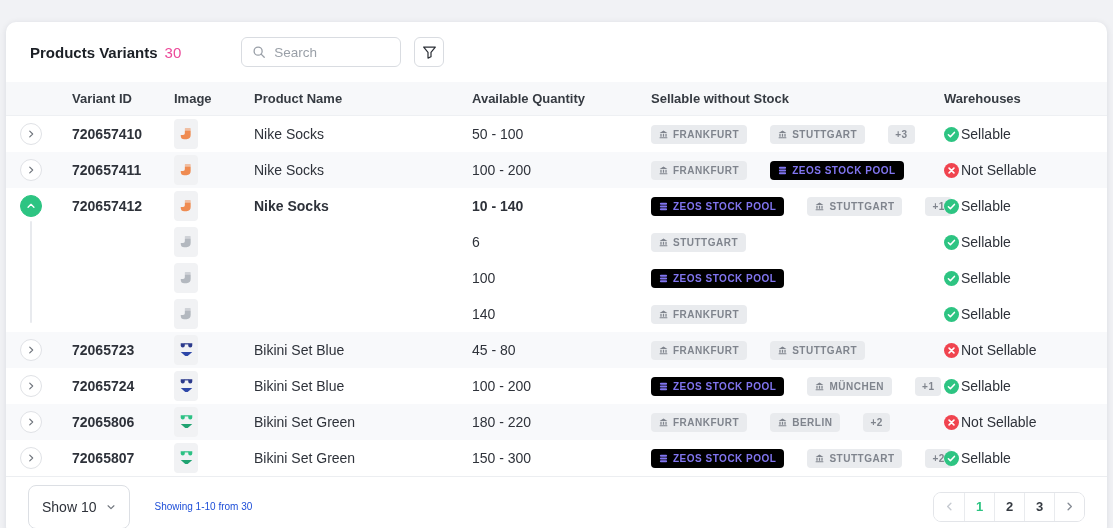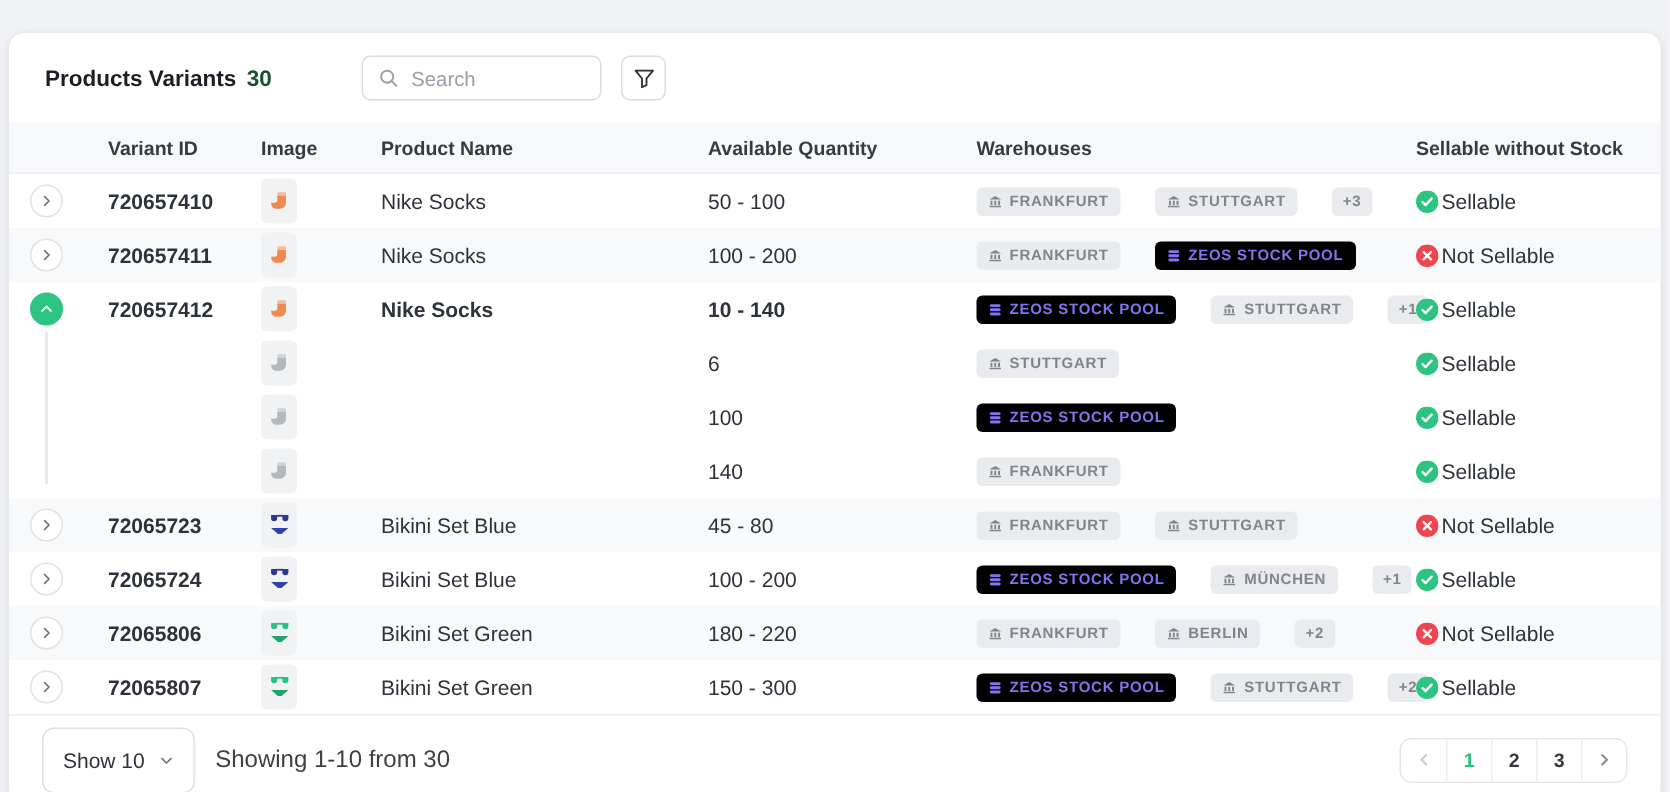--- a/index.html
+++ b/index.html
@@ -3,21 +3,21 @@
 <meta charset="utf-8">
 <style>
   *{box-sizing:border-box;margin:0;padding:0}
   html,body{width:1113px;height:528px}
   body{background:#f1f2f5;font-family:"Liberation Sans",sans-serif;position:relative;overflow:hidden}
   .card{position:absolute;left:6px;top:22px;width:1101px;height:514px;background:#fff;border-radius:10px;
         box-shadow:0 1px 6px rgba(20,30,45,.10);display:flex;flex-direction:column;overflow:hidden}
   
   .toolbar{display:flex;align-items:center;padding:15px 24px;flex:0 0 auto;height:60px}
   .title{font-size:15px;font-weight:700;color:#1c2026}
-  .count{font-size:15px;color:#14532d;margin-left:7px;font-weight:700}
+  .count{font-size:15px;color:#ec4899;margin-left:7px;font-weight:400}
   .search{margin-left:60px;display:flex;align-items:center;gap:8px;width:160px;height:30px;border:1px solid #d9dce1;
           border-radius:6px;padding:0 10px;background:#fff}
   .search input{border:0;outline:0;width:100%;font-size:13.5px;color:#2e323a;font-family:inherit;background:transparent}
   .search input::placeholder{color:#9aa0a8}
   .filter-btn{margin-left:13px;width:30px;height:30px;border:1px solid #d9dce1;border-radius:6px;background:#fff;
           display:flex;align-items:center;justify-content:center;cursor:pointer}
   
   .thead,.trow{display:grid;grid-template-columns:60px 102px 80px 218px 179px 293px minmax(0,1fr);align-items:center}
   .thead{background:#f7f8fa;height:34px;flex:0 0 auto;border-bottom:1px solid #eef0f3}
   .th{font-size:13px;font-weight:700;color:#363b42;padding-left:6px;white-space:nowrap}
@@ -38,21 +38,21 @@
   .badge{display:inline-flex;align-items:center;gap:5px;height:19px;padding:0 8px;border-radius:4px;background:#e9ebee;
           color:#7f848d;font-size:10px;font-weight:700;letter-spacing:.05em;white-space:nowrap}
   .badge.pool{background:#000000;color:#8175f0}
   .badge.more{padding:0 7px}
   .bicon svg,.sicon svg,.icon svg{display:block}
   .status{gap:2px}
   
   .footer{flex:0 0 auto;border-top:1px solid #eceef1;display:flex;align-items:center;padding:0 22px;height:60px}
   .show-btn{display:flex;align-items:center;gap:10px;border:1px solid #dcdfe4;border-radius:8px;background:#fff;height:44px;
           padding:0 13px;font-size:14px;color:#2e323a;font-family:inherit;cursor:pointer}
-  .showing{margin-left:13px;font-size:16px;color:#404040}
+  .showing{margin-left:24px;font-size:10px;color:#1d4ed8}
   .pager{margin-left:auto;display:flex;border:1px solid #e3e5e9;border-radius:8px;overflow:hidden;background:#fff}
   .page-btn{width:30px;height:28px;display:flex;align-items:center;justify-content:center;font-size:13px;font-weight:700;
           color:#363b42;background:#fff;border:0;border-left:1px solid #e9ebee;cursor:pointer;font-family:inherit}
   .page-btn:first-child{border-left:0}
   .page-btn.active{color:#2dc482}
 </style>
 </head>
 <body>
 
 <div class="card">
@@ -77,22 +77,22 @@
         </span>
     </button>
   </div>
 
   <div class="thead">
     <div class="th"></div>
     <div class="th">Variant ID</div>
     <div class="th">Image</div>
     <div class="th">Product Name</div>
     <div class="th">Available Quantity</div>
+    <div class="th">Sellable without Stock</div>
     <div class="th">Warehouses</div>
-    <div class="th">Sellable without Stock</div>
   </div>
 
   <div class="tbody" id="tbody">
       <div class="row-group">
         <div class="trow">
           <div class="cell expander-cell">
             <button class="expander">
               <span class="icon">
                 <svg width="10" height="10" viewBox="0 0 12 12">
                   <path d="M4.5 2.5L8 6l-3.5 3.5" fill="none" stroke="#70757d" stroke-width="1.4" stroke-linecap="round" stroke-linejoin="round"></path>

